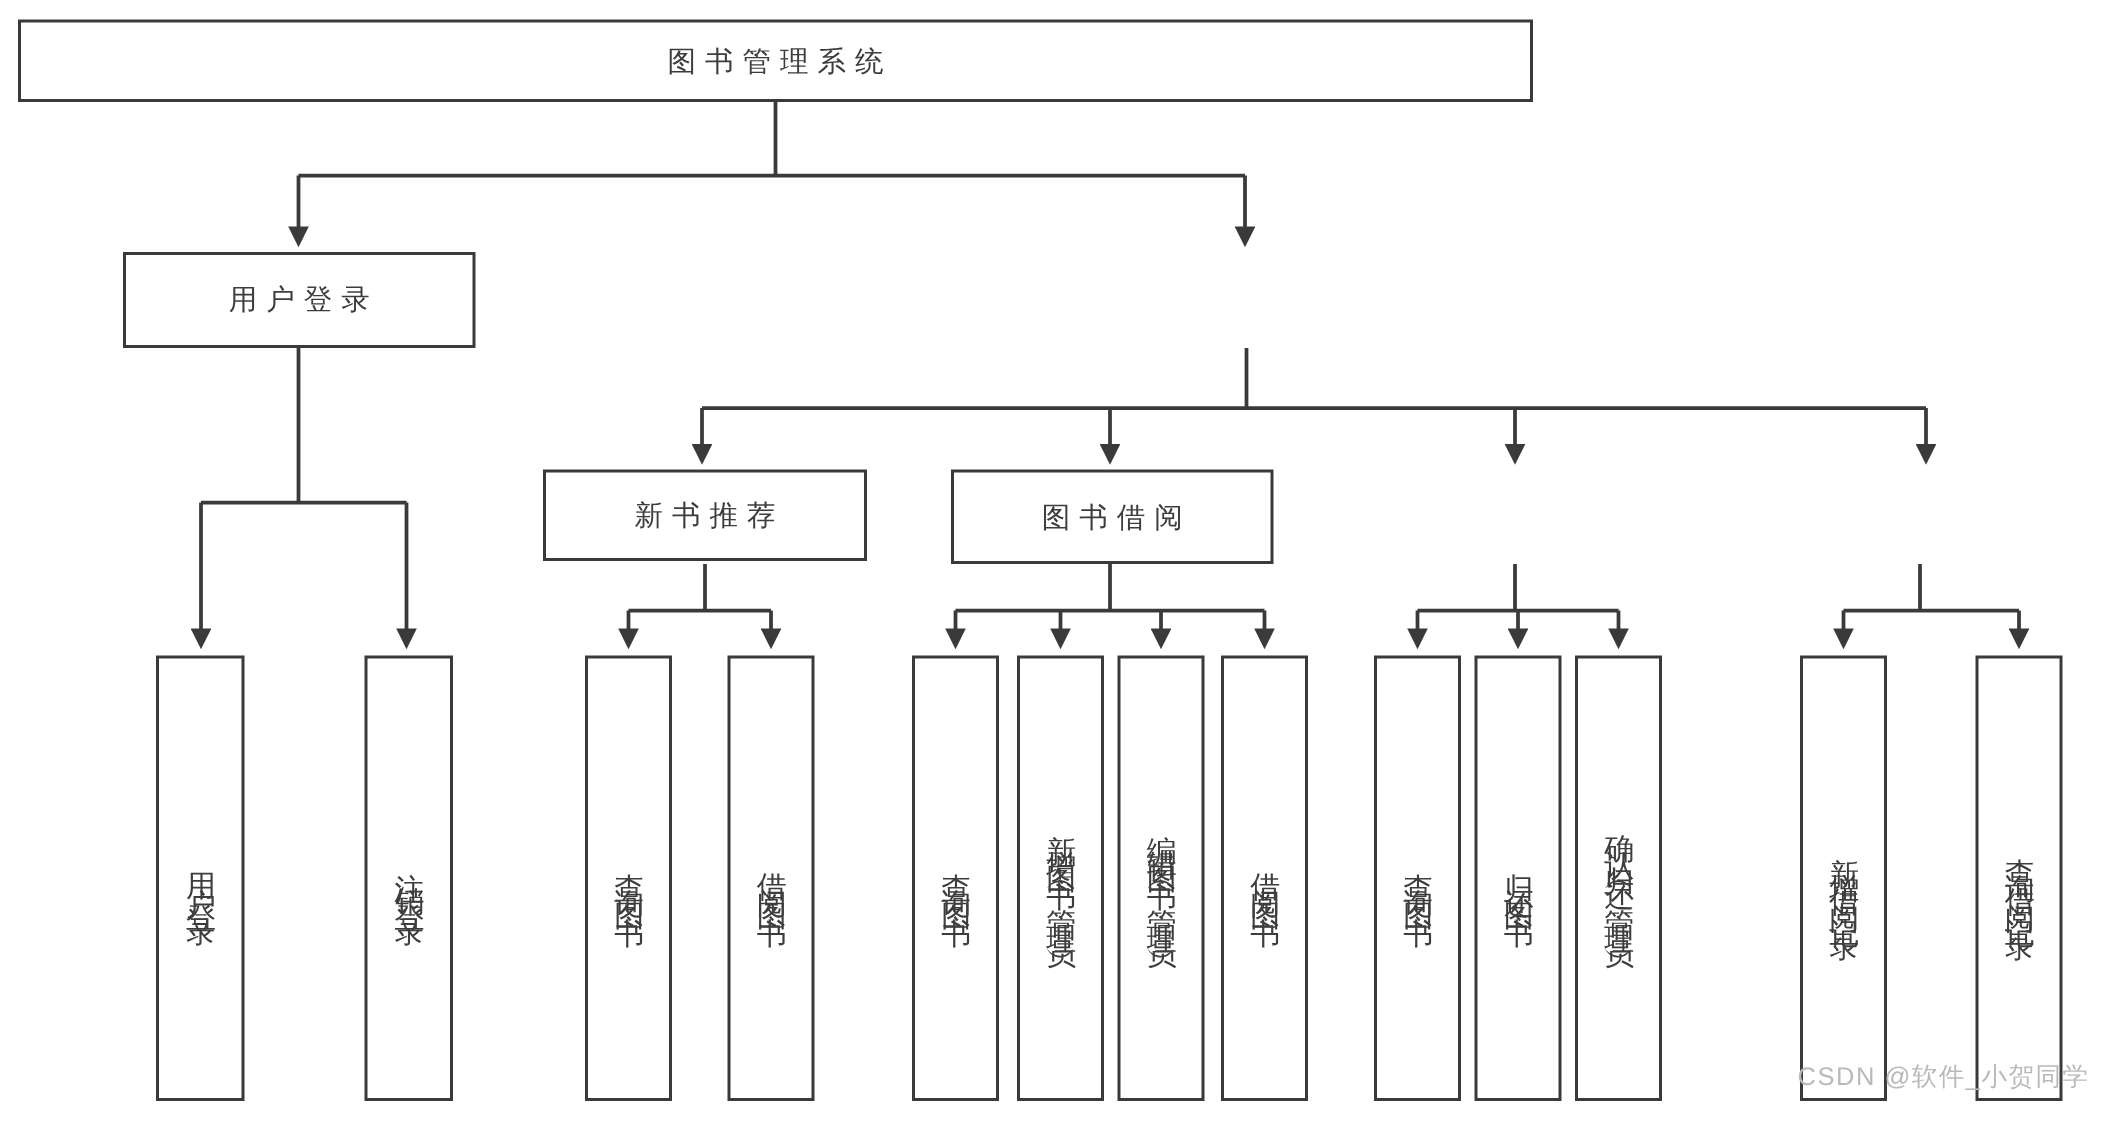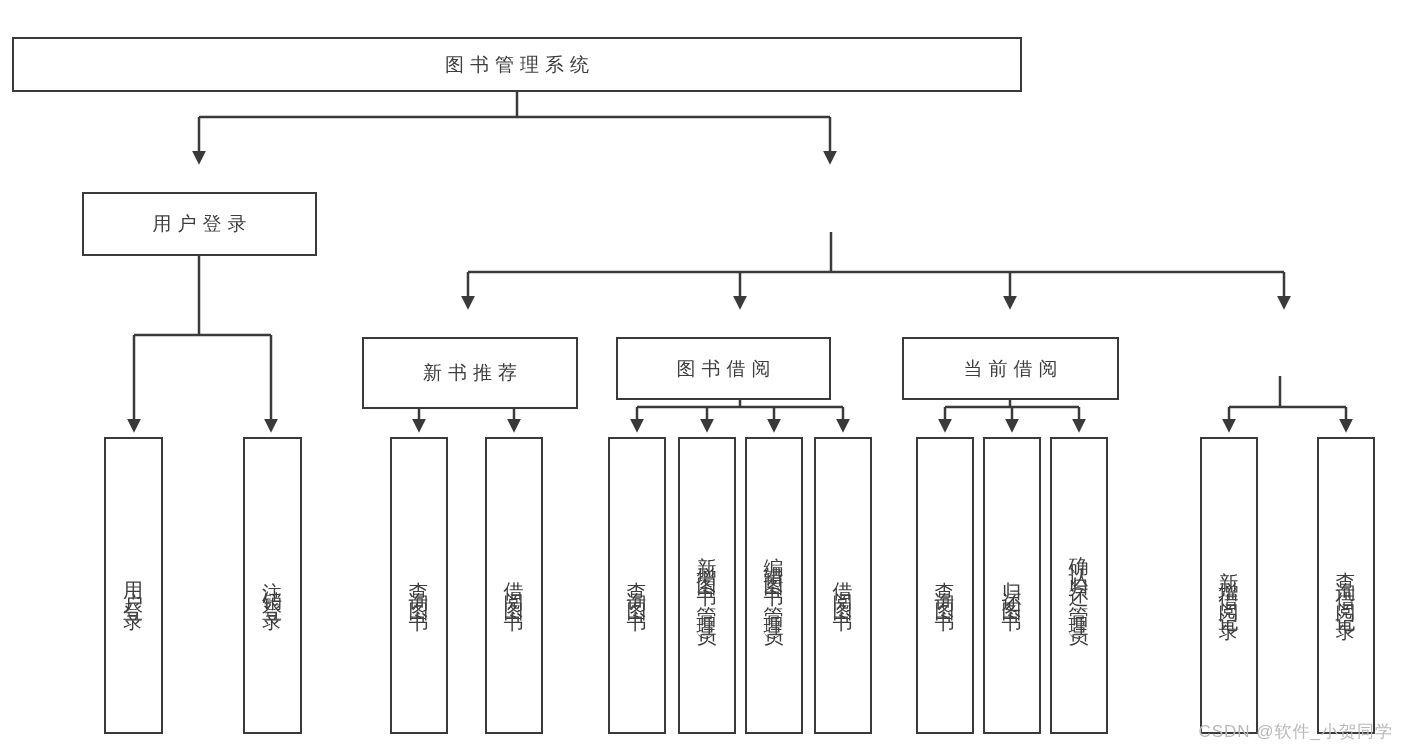--- a/index.html
+++ b/index.html
@@ -5,27 +5,27 @@
   html,body{margin:0;padding:0;background:#fff;}
   .stage{
     position:relative;width:1405px;height:747px;background:#ffffff;
     font-family:"Liberation Sans","DejaVu Sans",sans-serif;overflow:hidden;
   }
   .wires{position:absolute;left:0;top:0;width:1405px;height:747px;}
   .node{
     position:absolute;box-sizing:border-box;border:2.5px solid #3a3a3a;background:#ffffff;
     display:flex;align-items:center;justify-content:center;color:#3d3d3d;
   }
-  .h{font-size:19px;letter-spacing:6px;text-indent:6px;white-space:nowrap;margin-top:24px;}
+  .h{font-size:19px;letter-spacing:6px;text-indent:6px;white-space:nowrap;}
   .v{
     writing-mode:vertical-rl;text-orientation:mixed;
     font-size:20px;letter-spacing:10px;line-height:1;
   }
   .watermark{
-    position:absolute;right:12px;bottom:4px;color:#b9b9b9;font-size:17px;
+    position:absolute;right:12px;bottom:18px;color:#b9b9b9;font-size:17px;
     letter-spacing:1px;white-space:nowrap;
   }
 </style>
 </head>
 <body>
 
 <div class="stage">
 
   <svg class="wires" viewBox="0 0 1405 747" xmlns="http://www.w3.org/2000/svg">
     <defs>
@@ -79,23 +79,22 @@
       <path d="M1229 407 H1346"></path>
       <path d="M1229 407 V428" marker-end="url(#arrow)"></path>
       <path d="M1346 407 V428" marker-end="url(#arrow)"></path>
     </g>
   </svg>
 
   <div class="node h" style="left:12px;top:13px;width:1010px;height:55px">图书管理系统</div>
 
   <div class="node h" style="left:82px;top:168px;width:235px;height:64px">用户登录</div>
 
-  <div class="node h" style="left:362px;top:313px;width:216px;height:72px">新书推荐</div>
-  <div class="node h" style="left:616px;top:313px;width:215px;height:63px">图书借阅</div>
-  <div class="node h" style="left:902px;top:313px;width:217px;height:63px">当前借阅</div>
+  <div class="node h" style="left:362px;top:313px;width:216px;height:61px">新书推荐</div>
+  <div class="node h" style="left:634px;top:313px;width:215px;height:63px">图书借阅</div>
 
   <div class="node v" style="left:104px;top:437px;width:59px;height:297px">用户登录</div>
   <div class="node v" style="left:243px;top:437px;width:59px;height:297px">注销登录</div>
 
   <div class="node v" style="left:390px;top:437px;width:58px;height:297px">查询图书</div>
   <div class="node v" style="left:485px;top:437px;width:58px;height:297px">借阅图书</div>
 
   <div class="node v" style="left:608px;top:437px;width:58px;height:297px">查询图书</div>
   <div class="node v" style="left:678px;top:437px;width:58px;height:297px">新增图书（管理员）</div>
   <div class="node v" style="left:745px;top:437px;width:58px;height:297px">编辑图书（管理员）</div>

